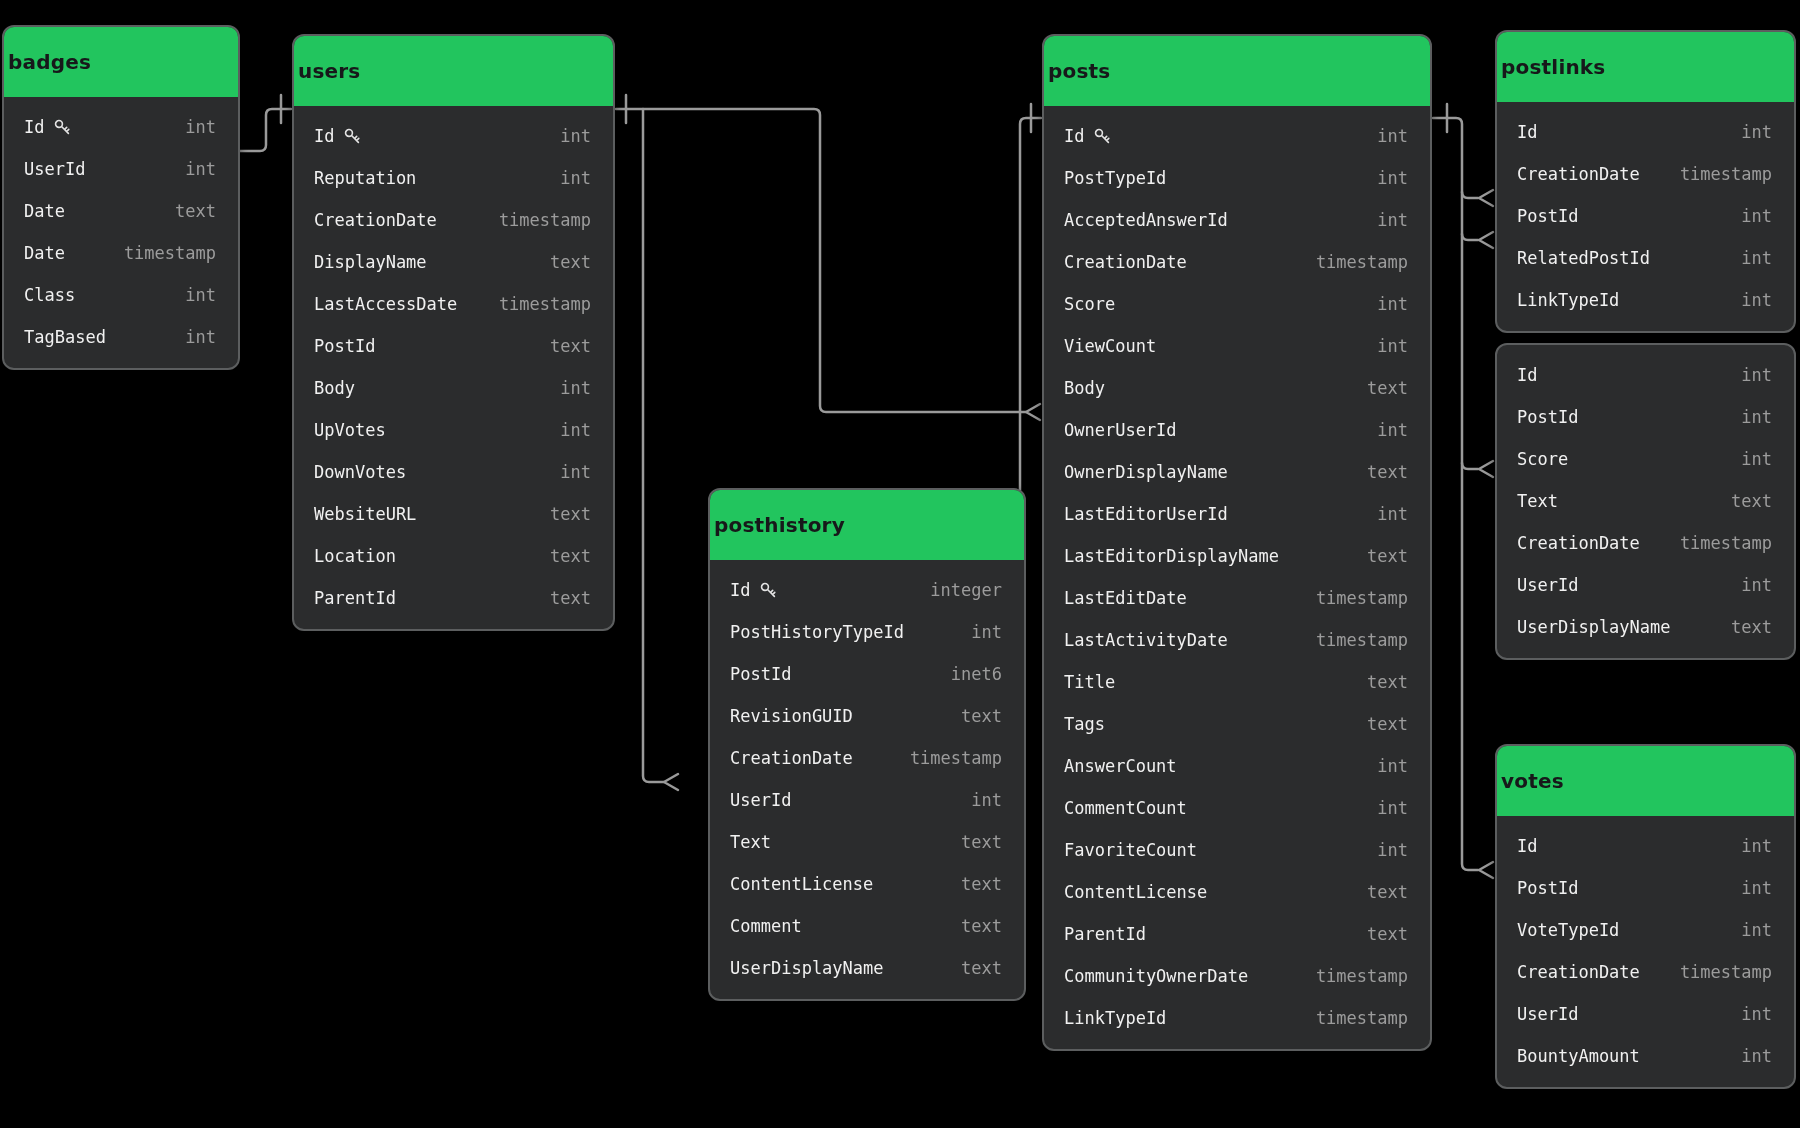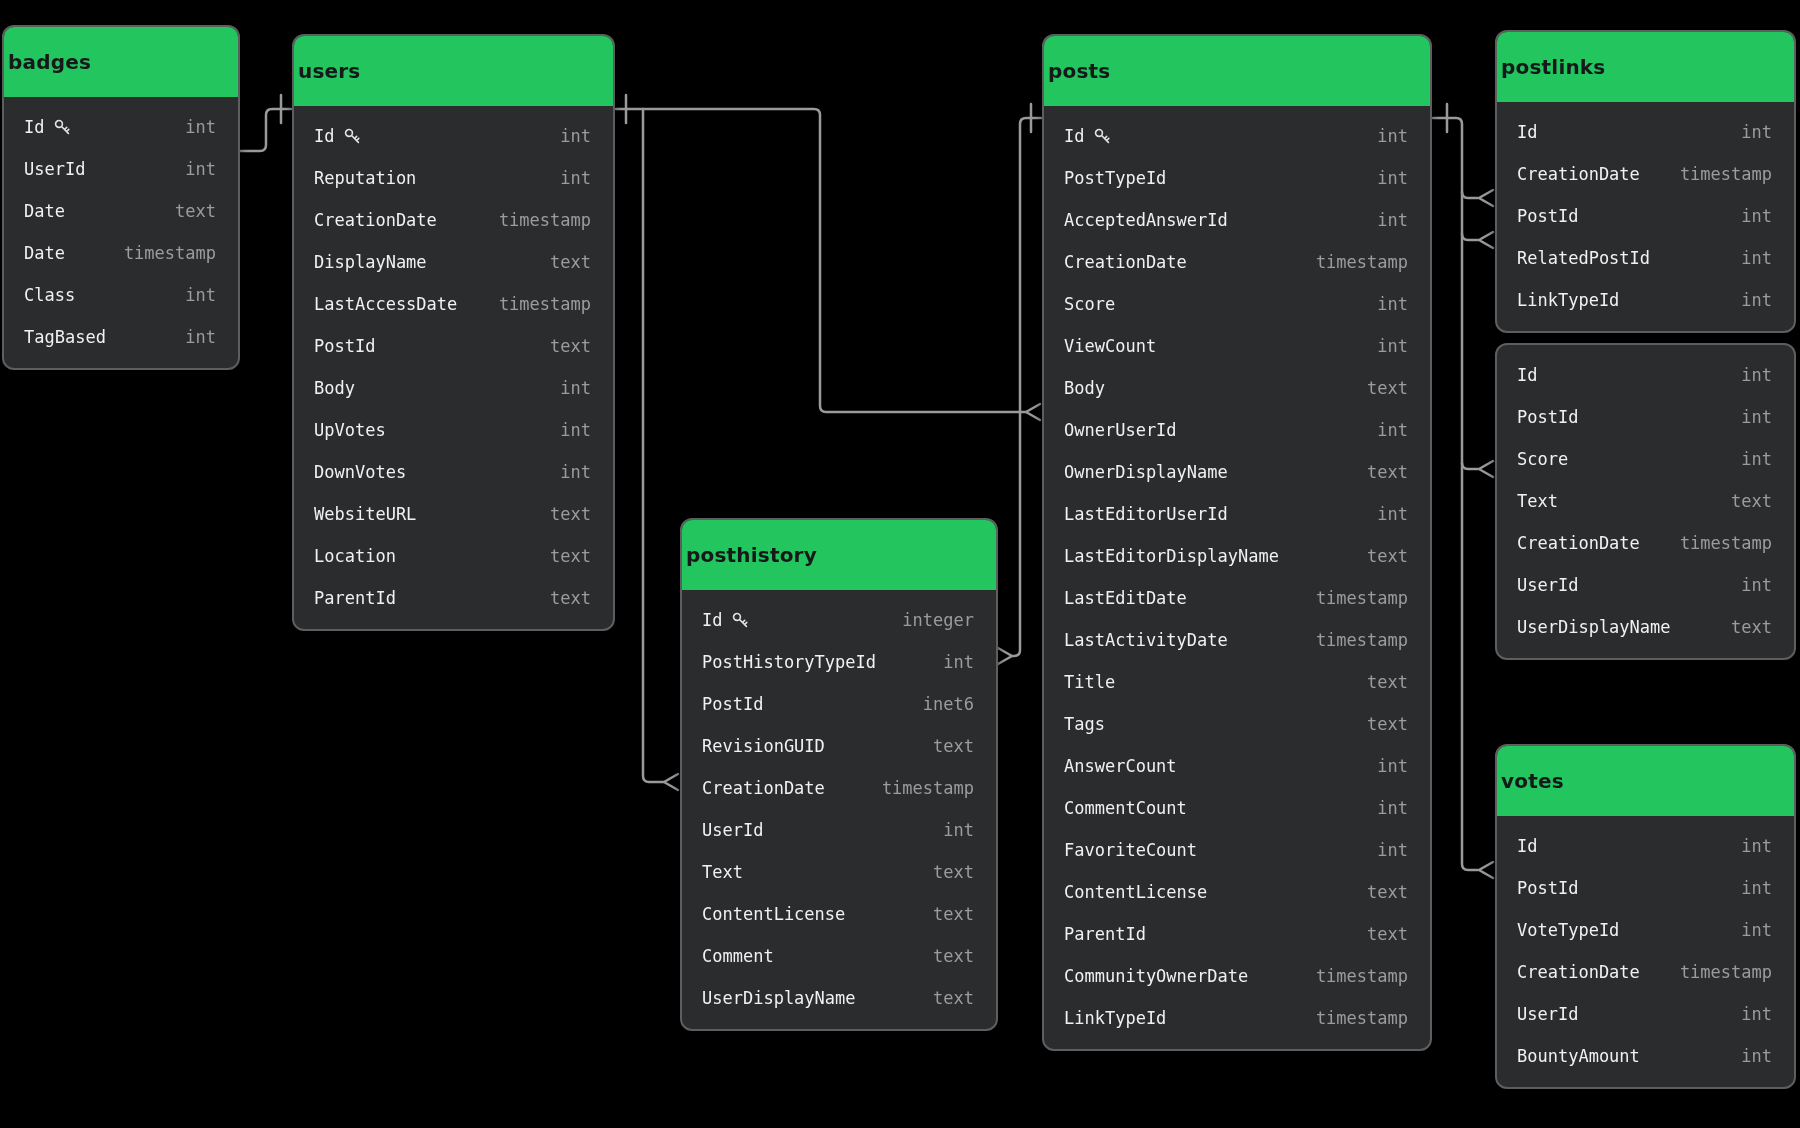--- a/index.html
+++ b/index.html
@@ -192,21 +192,21 @@
             <span class="field-type">text</span>
           </div>
           <div class="field-row">
             <span class="field-name">
               <span>ParentId</span>
             </span>
             <span class="field-type">text</span>
           </div>
         </div>
       </div>
-      <div class="table" style="left: 680px; top: 488px; width: 318px; margin-top: 30px;">
+      <div class="table" style="left: 708px; top: 488px; width: 318px;">
         <div class="table-header">
           <span>posthistory</span>
         </div>
         <div class="table-body">
           <div class="field-row">
             <span class="field-name">
               <span>Id</span>
               <svg class="key-icon" width="19" height="19" viewBox="0 0 20 20">
                 <g stroke="#e3e3e3" stroke-width="1.7" fill="none" stroke-linecap="round">
                   <circle cx="6.3" cy="6.3" r="3.6"></circle>

